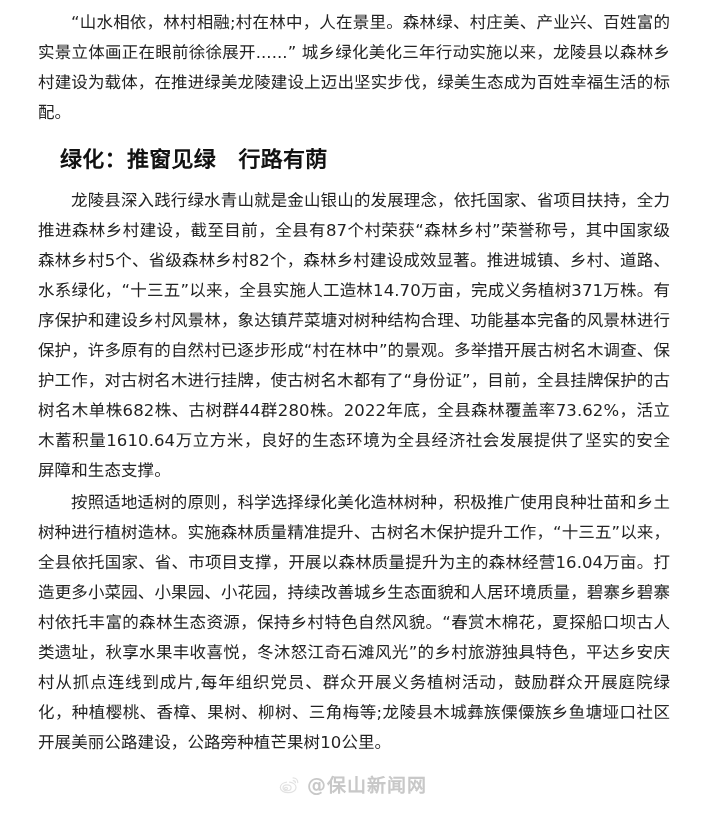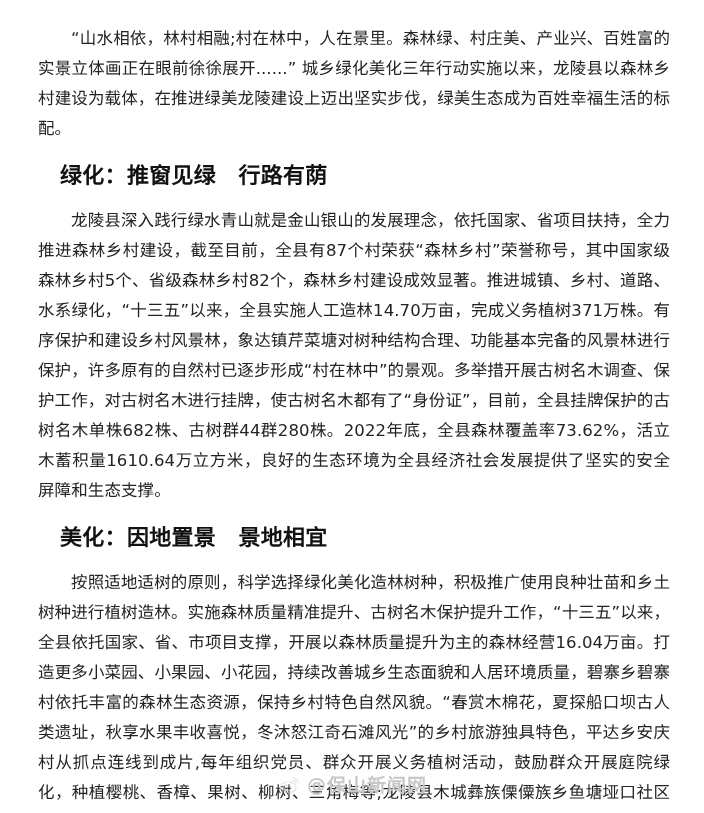--- a/index.html
+++ b/index.html
@@ -21,21 +21,21 @@
   .article {
     position: absolute;
     left: 0;
     top: 0;
     width: 704px;
     padding: 8px 34px 0 38px;
     box-sizing: border-box;
   }
 
   .para {
-    margin: 16px 0 2px 0;
+    margin: 0 0 2px 0;
     font-size: 16.5px;
     line-height: 30px;
     text-align: justify;
     text-justify: inter-ideograph;
     text-indent: 2em;
     color: #232323;
     letter-spacing: 0.1px;
   }
 
   .heading {
@@ -80,21 +80,20 @@
 <body>
 
 <article class="article">
 
   <p class="para">“山水相依，林村相融;村在林中，人在景里。森林绿、村庄美、产业兴、百姓富的实景立体画正在眼前徐徐展开......” 城乡绿化美化三年行动实施以来，龙陵县以森林乡村建设为载体，在推进绿美龙陵建设上迈出坚实步伐，绿美生态成为百姓幸福生活的标配。</p>
 
   <h2 class="heading">绿化：推窗见绿　行路有荫</h2>
 
   <p class="para">龙陵县深入践行绿水青山就是金山银山的发展理念，依托国家、省项目扶持，全力推进森林乡村建设，截至目前，全县有87个村荣获“森林乡村”荣誉称号，其中国家级森林乡村5个、省级森林乡村82个，森林乡村建设成效显著。推进城镇、乡村、道路、水系绿化，“十三五”以来，全县实施人工造林14.70万亩，完成义务植树371万株。有序保护和建设乡村风景林，象达镇芹菜塘对树种结构合理、功能基本完备的风景林进行保护，许多原有的自然村已逐步形成“村在林中”的景观。多举措开展古树名木调查、保护工作，对古树名木进行挂牌，使古树名木都有了“身份证”，目前，全县挂牌保护的古树名木单株682株、古树群44群280株。2022年底，全县森林覆盖率73.62%，活立木蓄积量1610.64万立方米，良好的生态环境为全县经济社会发展提供了坚实的安全屏障和生态支撑。</p>
 
-  <h2 class="heading">美化：因地置景　景地相宜</h2>
 
   <p class="para">按照适地适树的原则，科学选择绿化美化造林树种，积极推广使用良种壮苗和乡土树种进行植树造林。实施森林质量精准提升、古树名木保护提升工作，“十三五”以来，全县依托国家、省、市项目支撑，开展以森林质量提升为主的森林经营16.04万亩。打造更多小菜园、小果园、小花园，持续改善城乡生态面貌和人居环境质量，碧寨乡碧寨村依托丰富的森林生态资源，保持乡村特色自然风貌。“春赏木棉花，夏探船口坝古人类遗址，秋享水果丰收喜悦，冬沐怒江奇石滩风光”的乡村旅游独具特色，平达乡安庆村从抓点连线到成片,每年组织党员、群众开展义务植树活动，鼓励群众开展庭院绿化，种植樱桃、香樟、果树、柳树、三角梅等;龙陵县木城彝族傈僳族乡鱼塘垭口社区开展美丽公路建设，公路旁种植芒果树10公里。</p>
 
 </article>
 
 <div class="watermark">
   <span class="wm-logo">
     <svg viewBox="0 0 32 32" width="23" height="23" aria-hidden="true">
       <g fill="none" stroke="#c8c8c8" stroke-width="1.7">
         <path d="M13.8 11.2c-5.2 0.5-9.2 3.7-9.2 7.5 0 4.2 4.9 7.3 10.9 7.3 6.1 0 11-3.1 11-7.3 0-3.8-4.2-6.9-9.6-7.4"></path>

